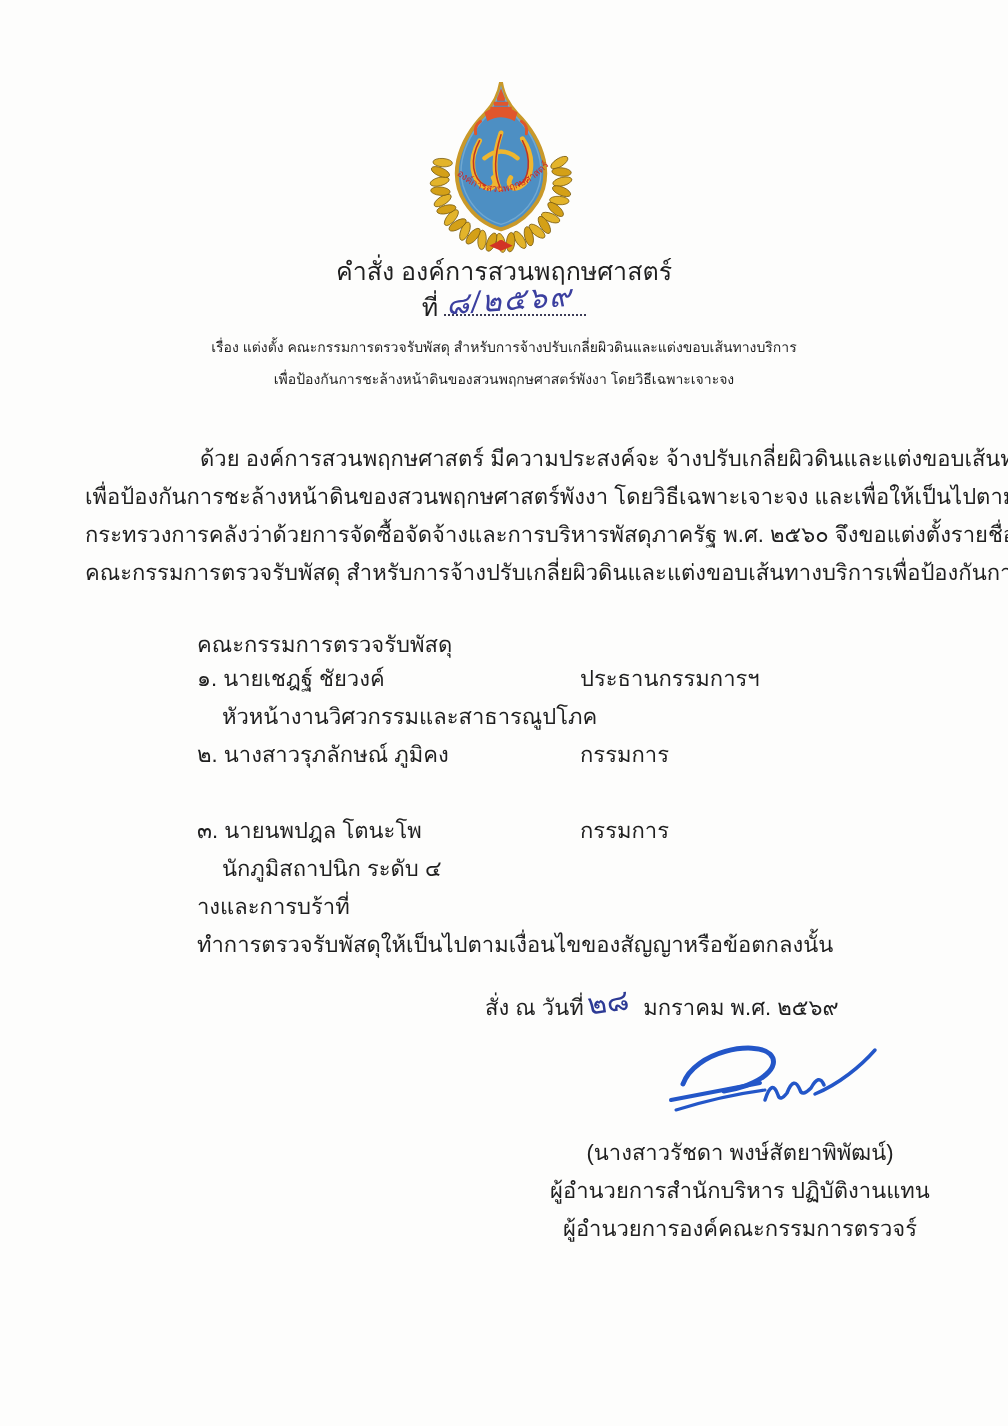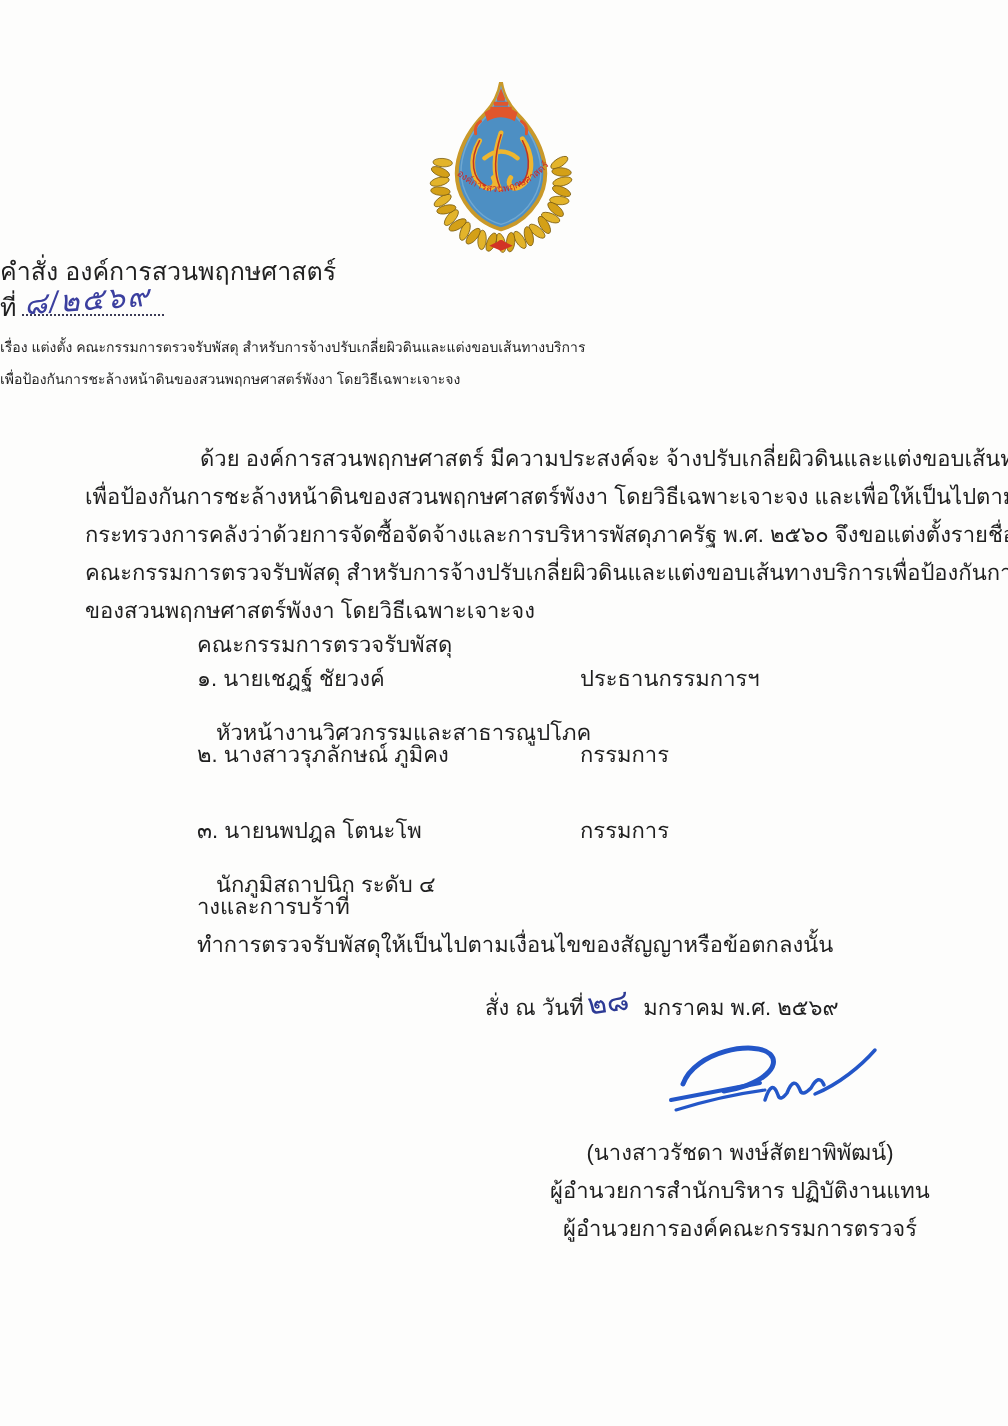--- a/index.html
+++ b/index.html
@@ -1,25 +1,25 @@
 <!DOCTYPE html>
 <html><head>
 <meta charset="utf-8">
 <style>
   html,body { margin:0; padding:0; background:#ffffff; }
   .page {
     position:relative; width:1008px; height:1426px; background:#fdfdfc;
     font-family:"Liberation Sans", sans-serif; color:#1f1f1f; overflow:hidden;
   }
   .line { position:absolute; font-size:22px; white-space:nowrap; line-height:1.2; }
-  .center { left:0; right:0; }
+  .center { left:0; right:0; text-align:center; }
   .header-title { font-size:25px; }
   .subject { font-size:14px; }
   .role { left:580px; }
-  .indent-pos { left:216px;margin-top:16px; }
+  .indent-pos { left:222px; }
   .handwriting {
     color:#3b3f9f; font-style:italic; font-size:30px; letter-spacing:2px;
     display:inline-block; transform:rotate(-4deg);
   }
   .order-no-row { top:286px; height:40px; }
   .dotwrap {
     display:inline-block; position:relative; width:142px; height:28px;
     border-bottom:2.5px dotted #3a3a55; vertical-align:baseline; margin-left:6px;
   }
   .dotwrap .handwriting { position:absolute; left:2px; bottom:-4px; white-space:nowrap; }
@@ -105,21 +105,20 @@
     <span class="header-title">ที่</span><span class="dotwrap"><span class="handwriting">๘/๒๕๖๙</span></span>
   </div>
 
   <div class="line center subject" style="top:339px">เรื่อง แต่งตั้ง คณะกรรมการตรวจรับพัสดุ สำหรับการจ้างปรับเกลี่ยผิวดินและแต่งขอบเส้นทางบริการ</div>
   <div class="line center subject" style="top:371px">เพื่อป้องกันการชะล้างหน้าดินของสวนพฤกษศาสตร์พังงา โดยวิธีเฉพาะเจาะจง</div>
 
   <div class="line" style="top:446px; left:200px">ด้วย องค์การสวนพฤกษศาสตร์ มีความประสงค์จะ จ้างปรับเกลี่ยผิวดินและแต่งขอบเส้นทางบริการ</div>
   <div class="line" style="top:484px; left:85px">เพื่อป้องกันการชะล้างหน้าดินของสวนพฤกษศาสตร์พังงา โดยวิธีเฉพาะเจาะจง และเพื่อให้เป็นไปตามระเบียบ</div>
   <div class="line" style="top:522px; left:85px">กระทรวงการคลังว่าด้วยการจัดซื้อจัดจ้างและการบริหารพัสดุภาครัฐ พ.ศ. ๒๕๖๐ จึงขอแต่งตั้งรายชื่อต่อไปนี้เป็น</div>
   <div class="line" style="top:560px; left:85px">คณะกรรมการตรวจรับพัสดุ สำหรับการจ้างปรับเกลี่ยผิวดินและแต่งขอบเส้นทางบริการเพื่อป้องกันการชะล้างหน้าดิน</div>
-  <div class="line" style="top:598px; left:85px">ของสวนพฤกษศาสตร์พังงา โดยวิธีเฉพาะเจาะจง</div>
 
   <div class="line" style="top:632px; left:197px">คณะกรรมการตรวจรับพัสดุ</div>
 
   <div class="line" style="top:666px; left:197px"><span>๑.</span> <span>นายเชฎฐ์ ชัยวงค์</span></div>
   <div class="line role" style="top:666px">ประธานกรรมการฯ</div>
   <div class="line indent-pos" style="top:704px">หัวหน้างานวิศวกรรมและสาธารณูปโภค</div>
 
   <div class="line" style="top:742px; left:197px"><span>๒.</span> <span>นางสาวรุภลักษณ์ ภูมิคง</span></div>
   <div class="line role" style="top:742px">กรรมการ</div>
 

